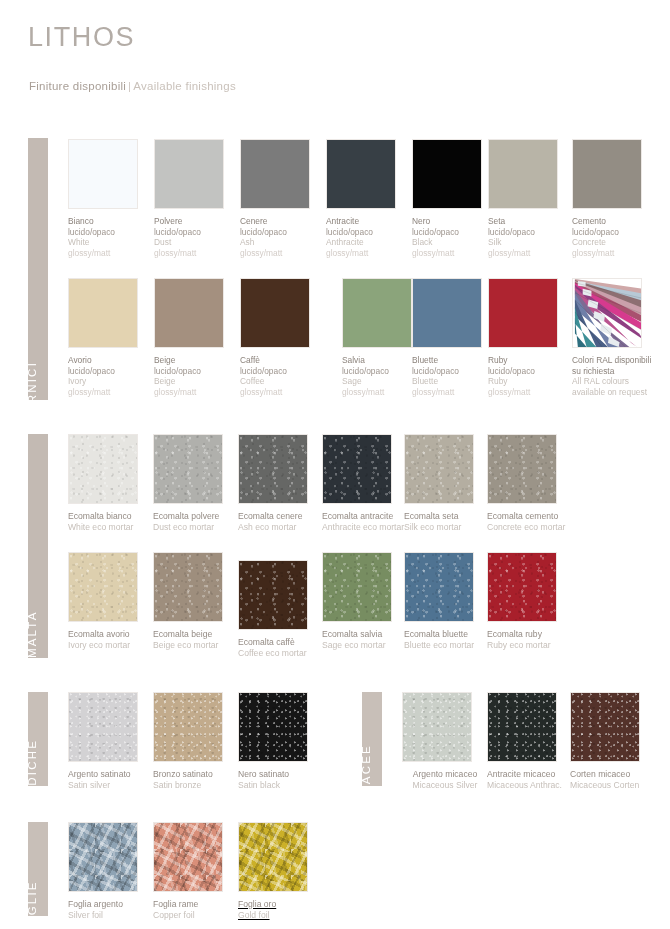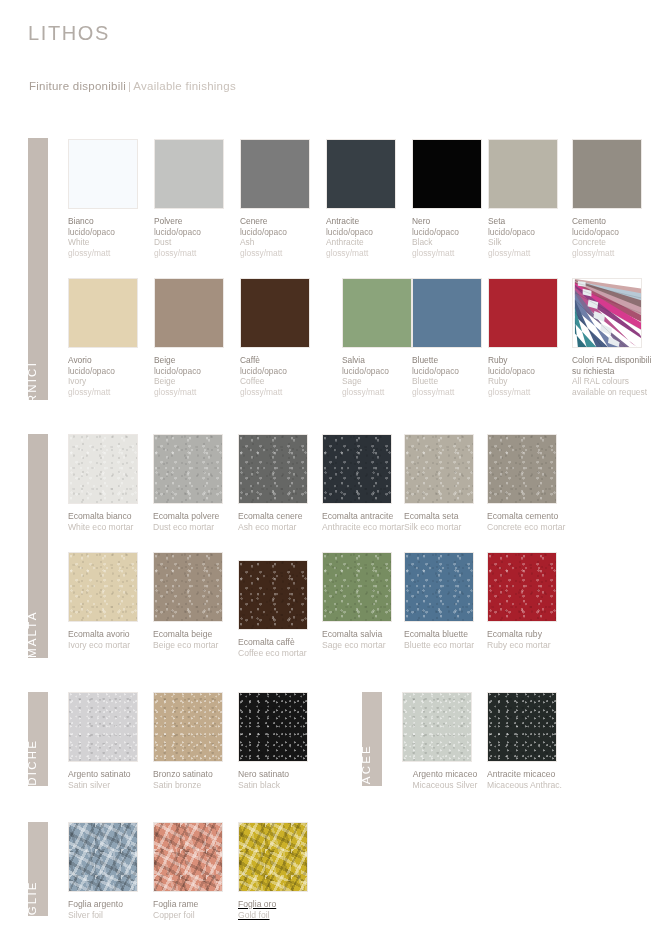--- a/index.html
+++ b/index.html
@@ -15,21 +15,21 @@
     position: relative;
     width: 670px; height: 929px;
     background: #ffffff;
     overflow: hidden;
   }
 
   
   .page-title {
     position: absolute;
     left: 28px; top: 22px;
-    font-size: 20px;
+    font-size: 27px;
     letter-spacing: 1.6px;
     color: #b3aca6;
     font-weight: 400;
   }
   .subtitle {
     position: absolute;
     left: 29px; top: 80px;
     font-size: 11.5px;
     letter-spacing: 0.25px;
     white-space: nowrap;
@@ -418,20 +418,27 @@
       <div class="l2">Micaceous Silver</div>
     </div>
   </div>
   <div class="cell" style="left:487px; top:692px;">
     <div class="sw tex-mica" style="background:#242a28;"></div>
     <div class="cap two">
       <div class="l1">Antracite micaceo</div>
       <div class="l2">Micaceous Anthrac.</div>
     </div>
   </div>
+  <div class="cell" style="left:570px; top:692px;">
+    <div class="sw tex-mica" style="background:#54322a;"></div>
+    <div class="cap two">
+      <div class="l1">Corten micaceo</div>
+      <div class="l2">Micaceous Corten</div>
+    </div>
+  </div>
 
   <div class="cat-bar light" style="left:28px; top:822px; height:94px;">
     <span class="cat-label">FOGLIE</span>
   </div>
   <div class="cell" style="left:68px; top:822px;">
     <div class="sw tex-foil" style="background:#8ea3b4;"></div>
     <div class="cap two">
       <div class="l1">Foglia argento</div>
       <div class="l2">Silver foil</div>
     </div>

